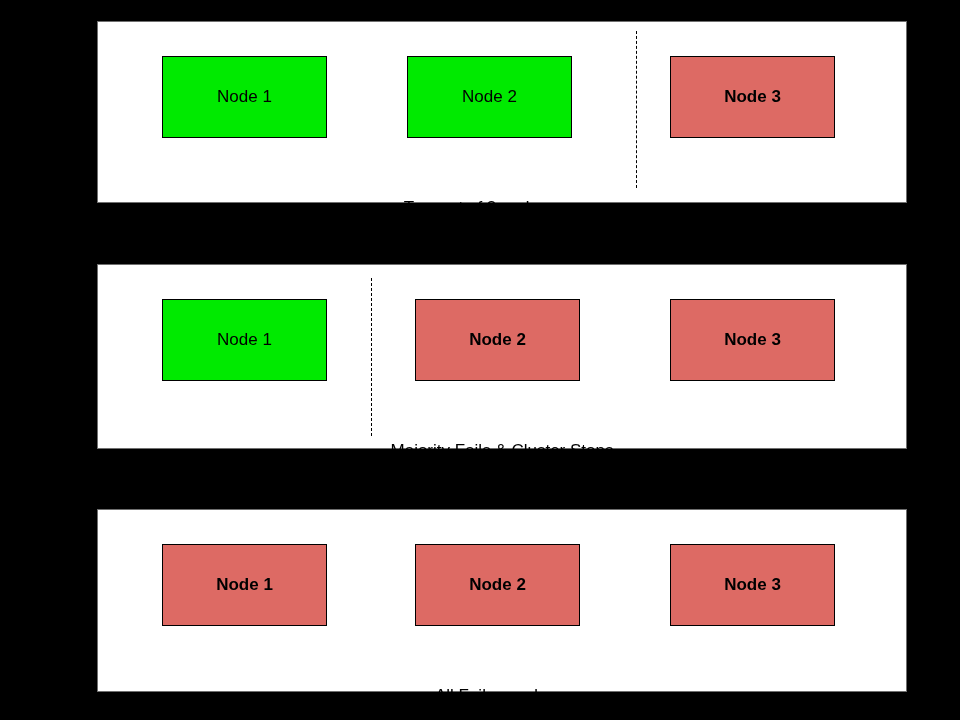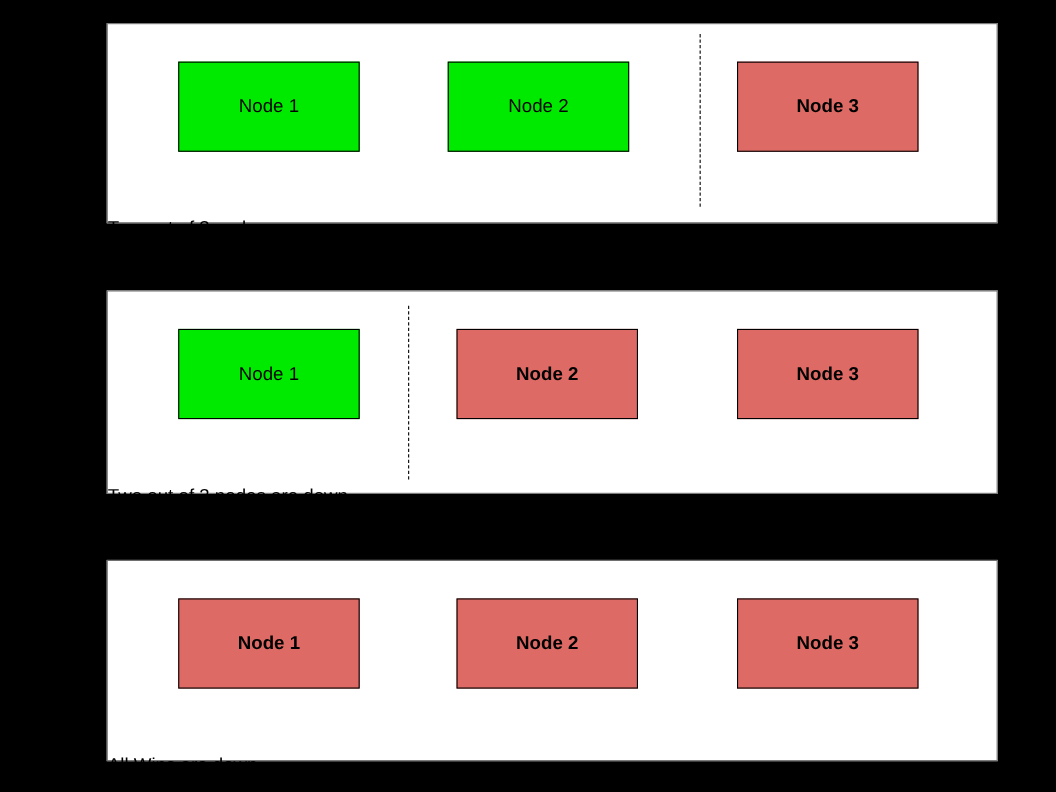--- a/index.html
+++ b/index.html
@@ -51,21 +51,21 @@
     border-left: 1px dashed #000000;
   }
   .p1 .divider { left: 538px; top: 9px;  height: 157px; }
   .p2 .divider { left: 273px; top: 13px; height: 158px; }
 
   .caption {
     position: absolute;
     left: 0;
     right: 0;
     top: 131px;
-    text-align: left;
+    text-align: center;
     font-size: 17px;
     line-height: 22px;
     color: var(--text, #000000);
     white-space: pre;
   }
 </style>
 </head>
 <body>
 
 <div>
@@ -92,34 +92,33 @@
       <span>Node 1</span>
     </div>
     <div class="node n2 down">
       <span>Node 2</span>
     </div>
     <div class="node n3 down">
       <span>Node 3</span>
     </div>
     <div class="divider"></div>
     <div class="caption">
-      <div>Two out of 3 nodes are down</div>
       <div>Majority Fails &amp; Cluster Stops</div>
     </div>
   </section>
 
   <section class="panel p3">
     <div class="node n1 down">
       <span>Node 1</span>
     </div>
     <div class="node n2 down">
       <span>Node 2</span>
     </div>
     <div class="node n3 down">
       <span>Node 3</span>
     </div>
     <div class="caption">
-      <div>All Wins are down</div>
+      <div>All Fails are down</div>
       
     </div>
   </section>
 
 </div>
 
 </body></html>

